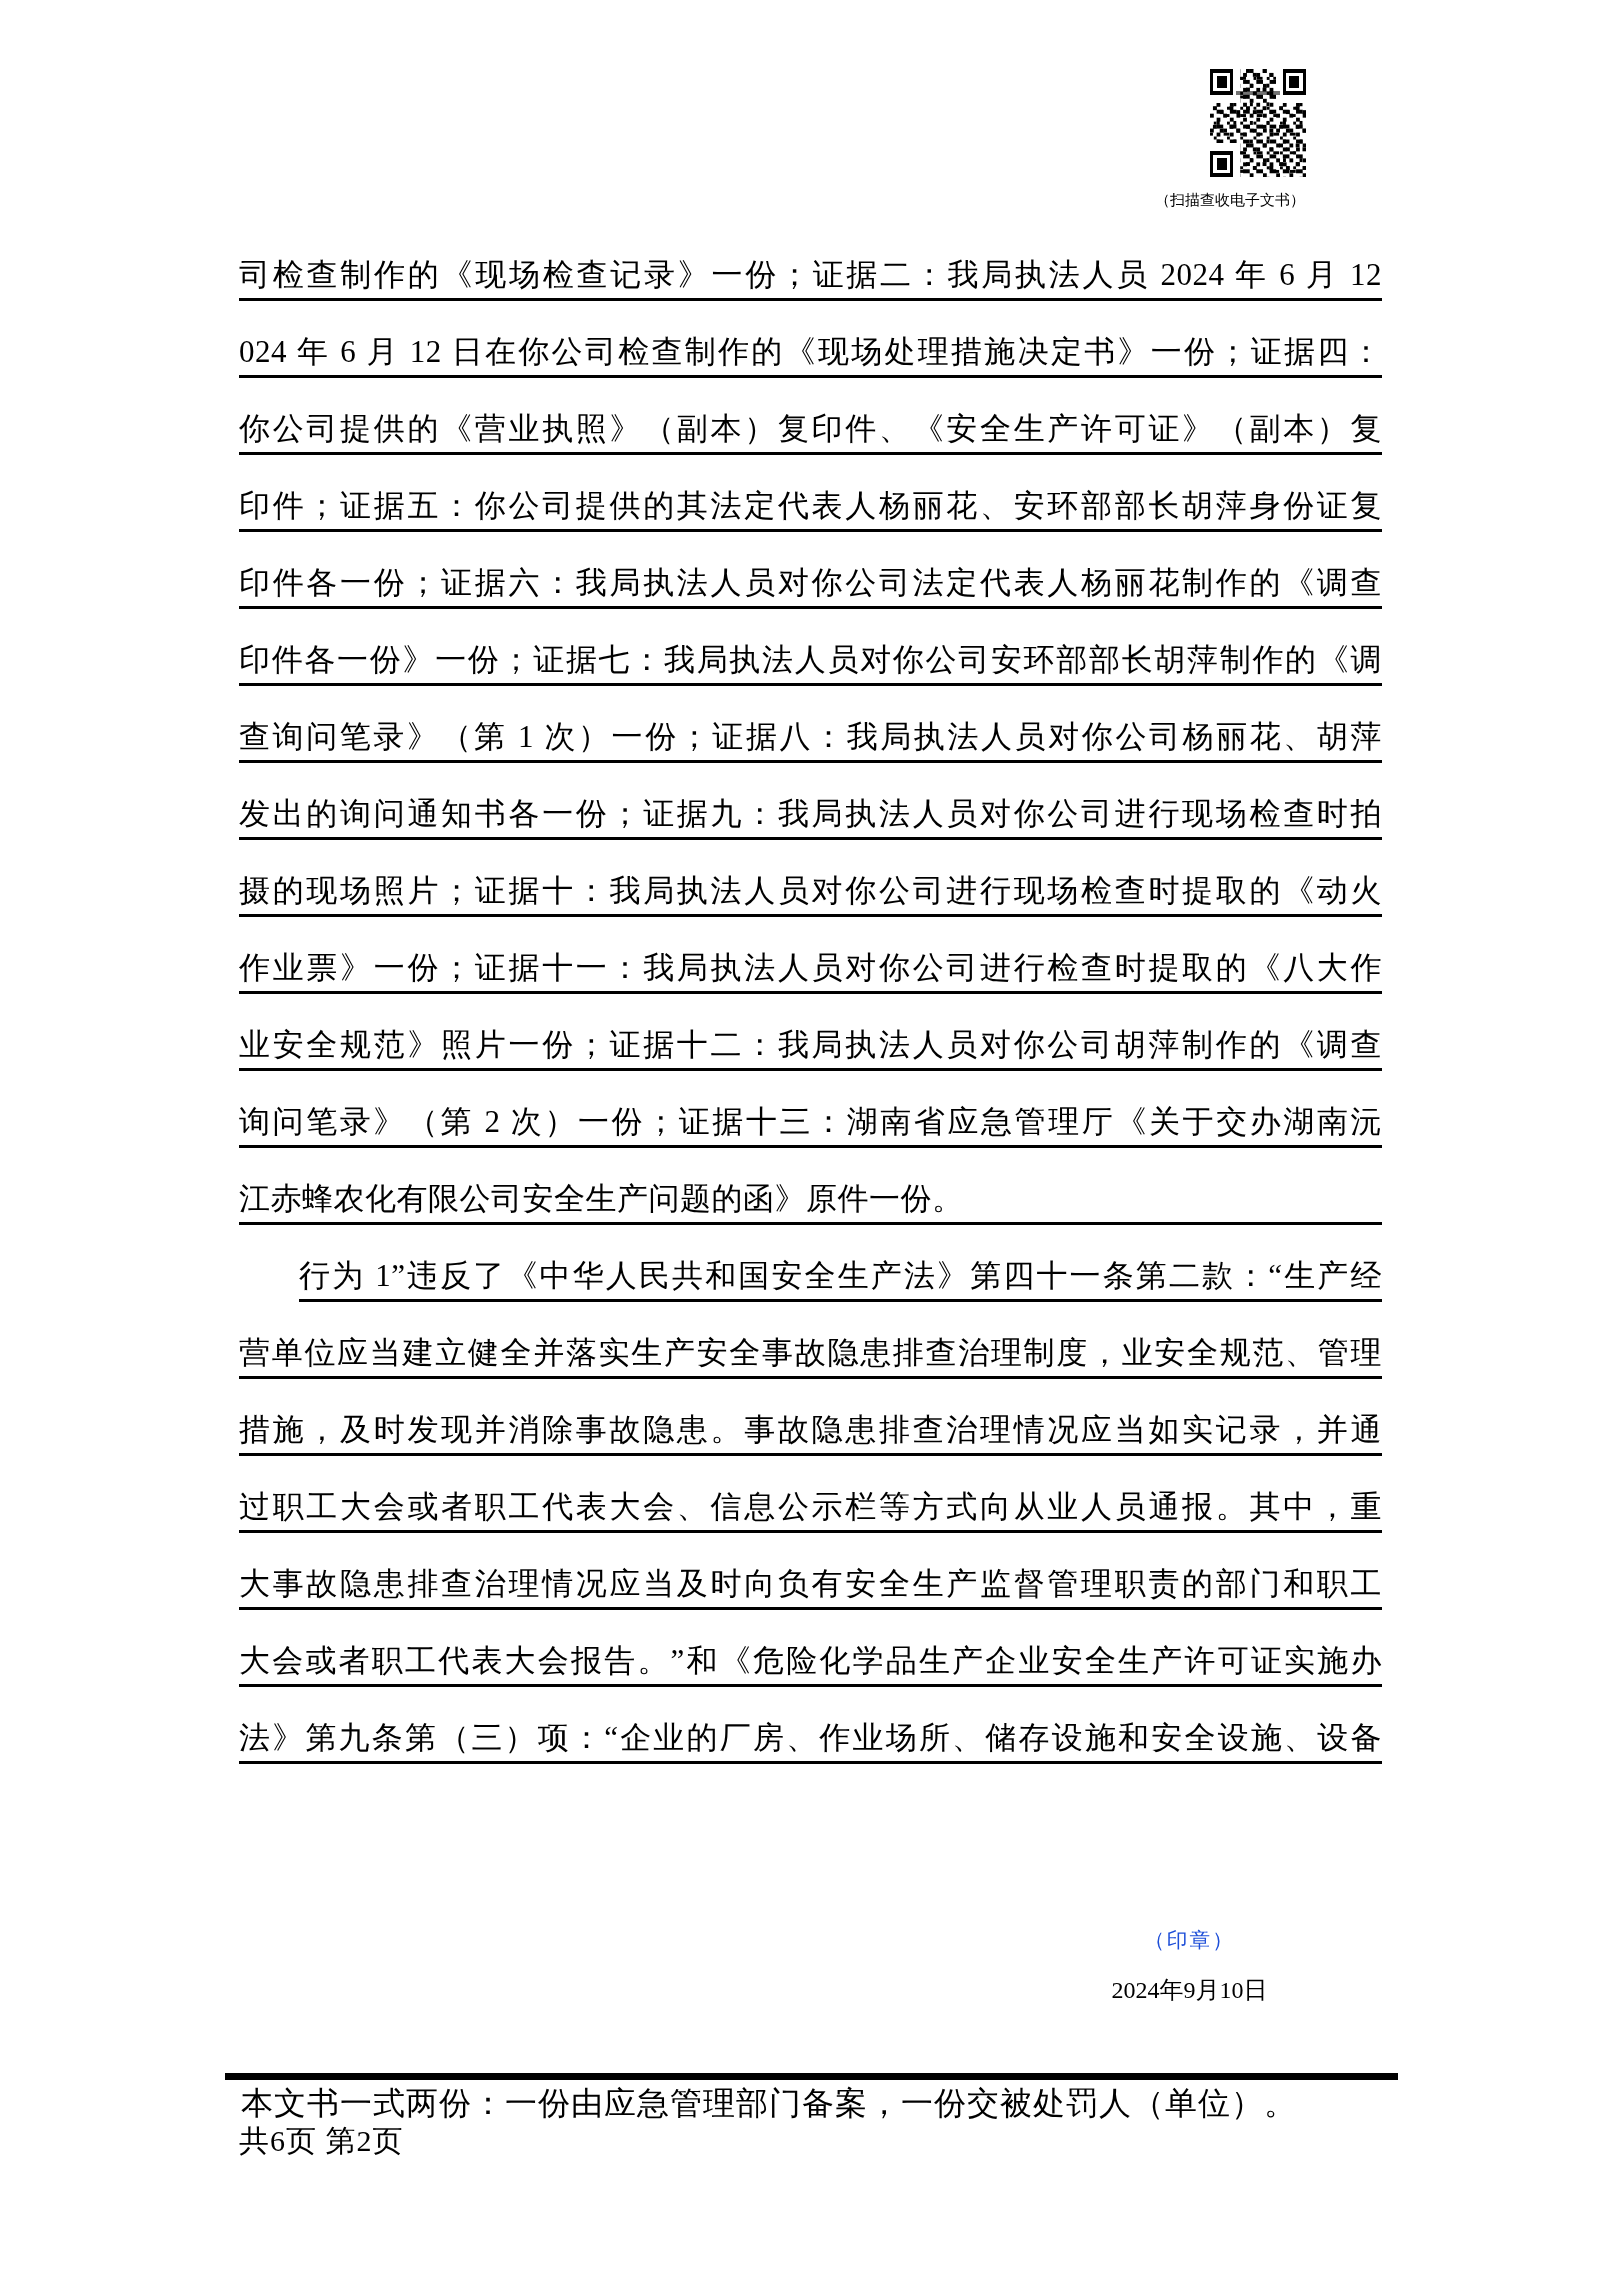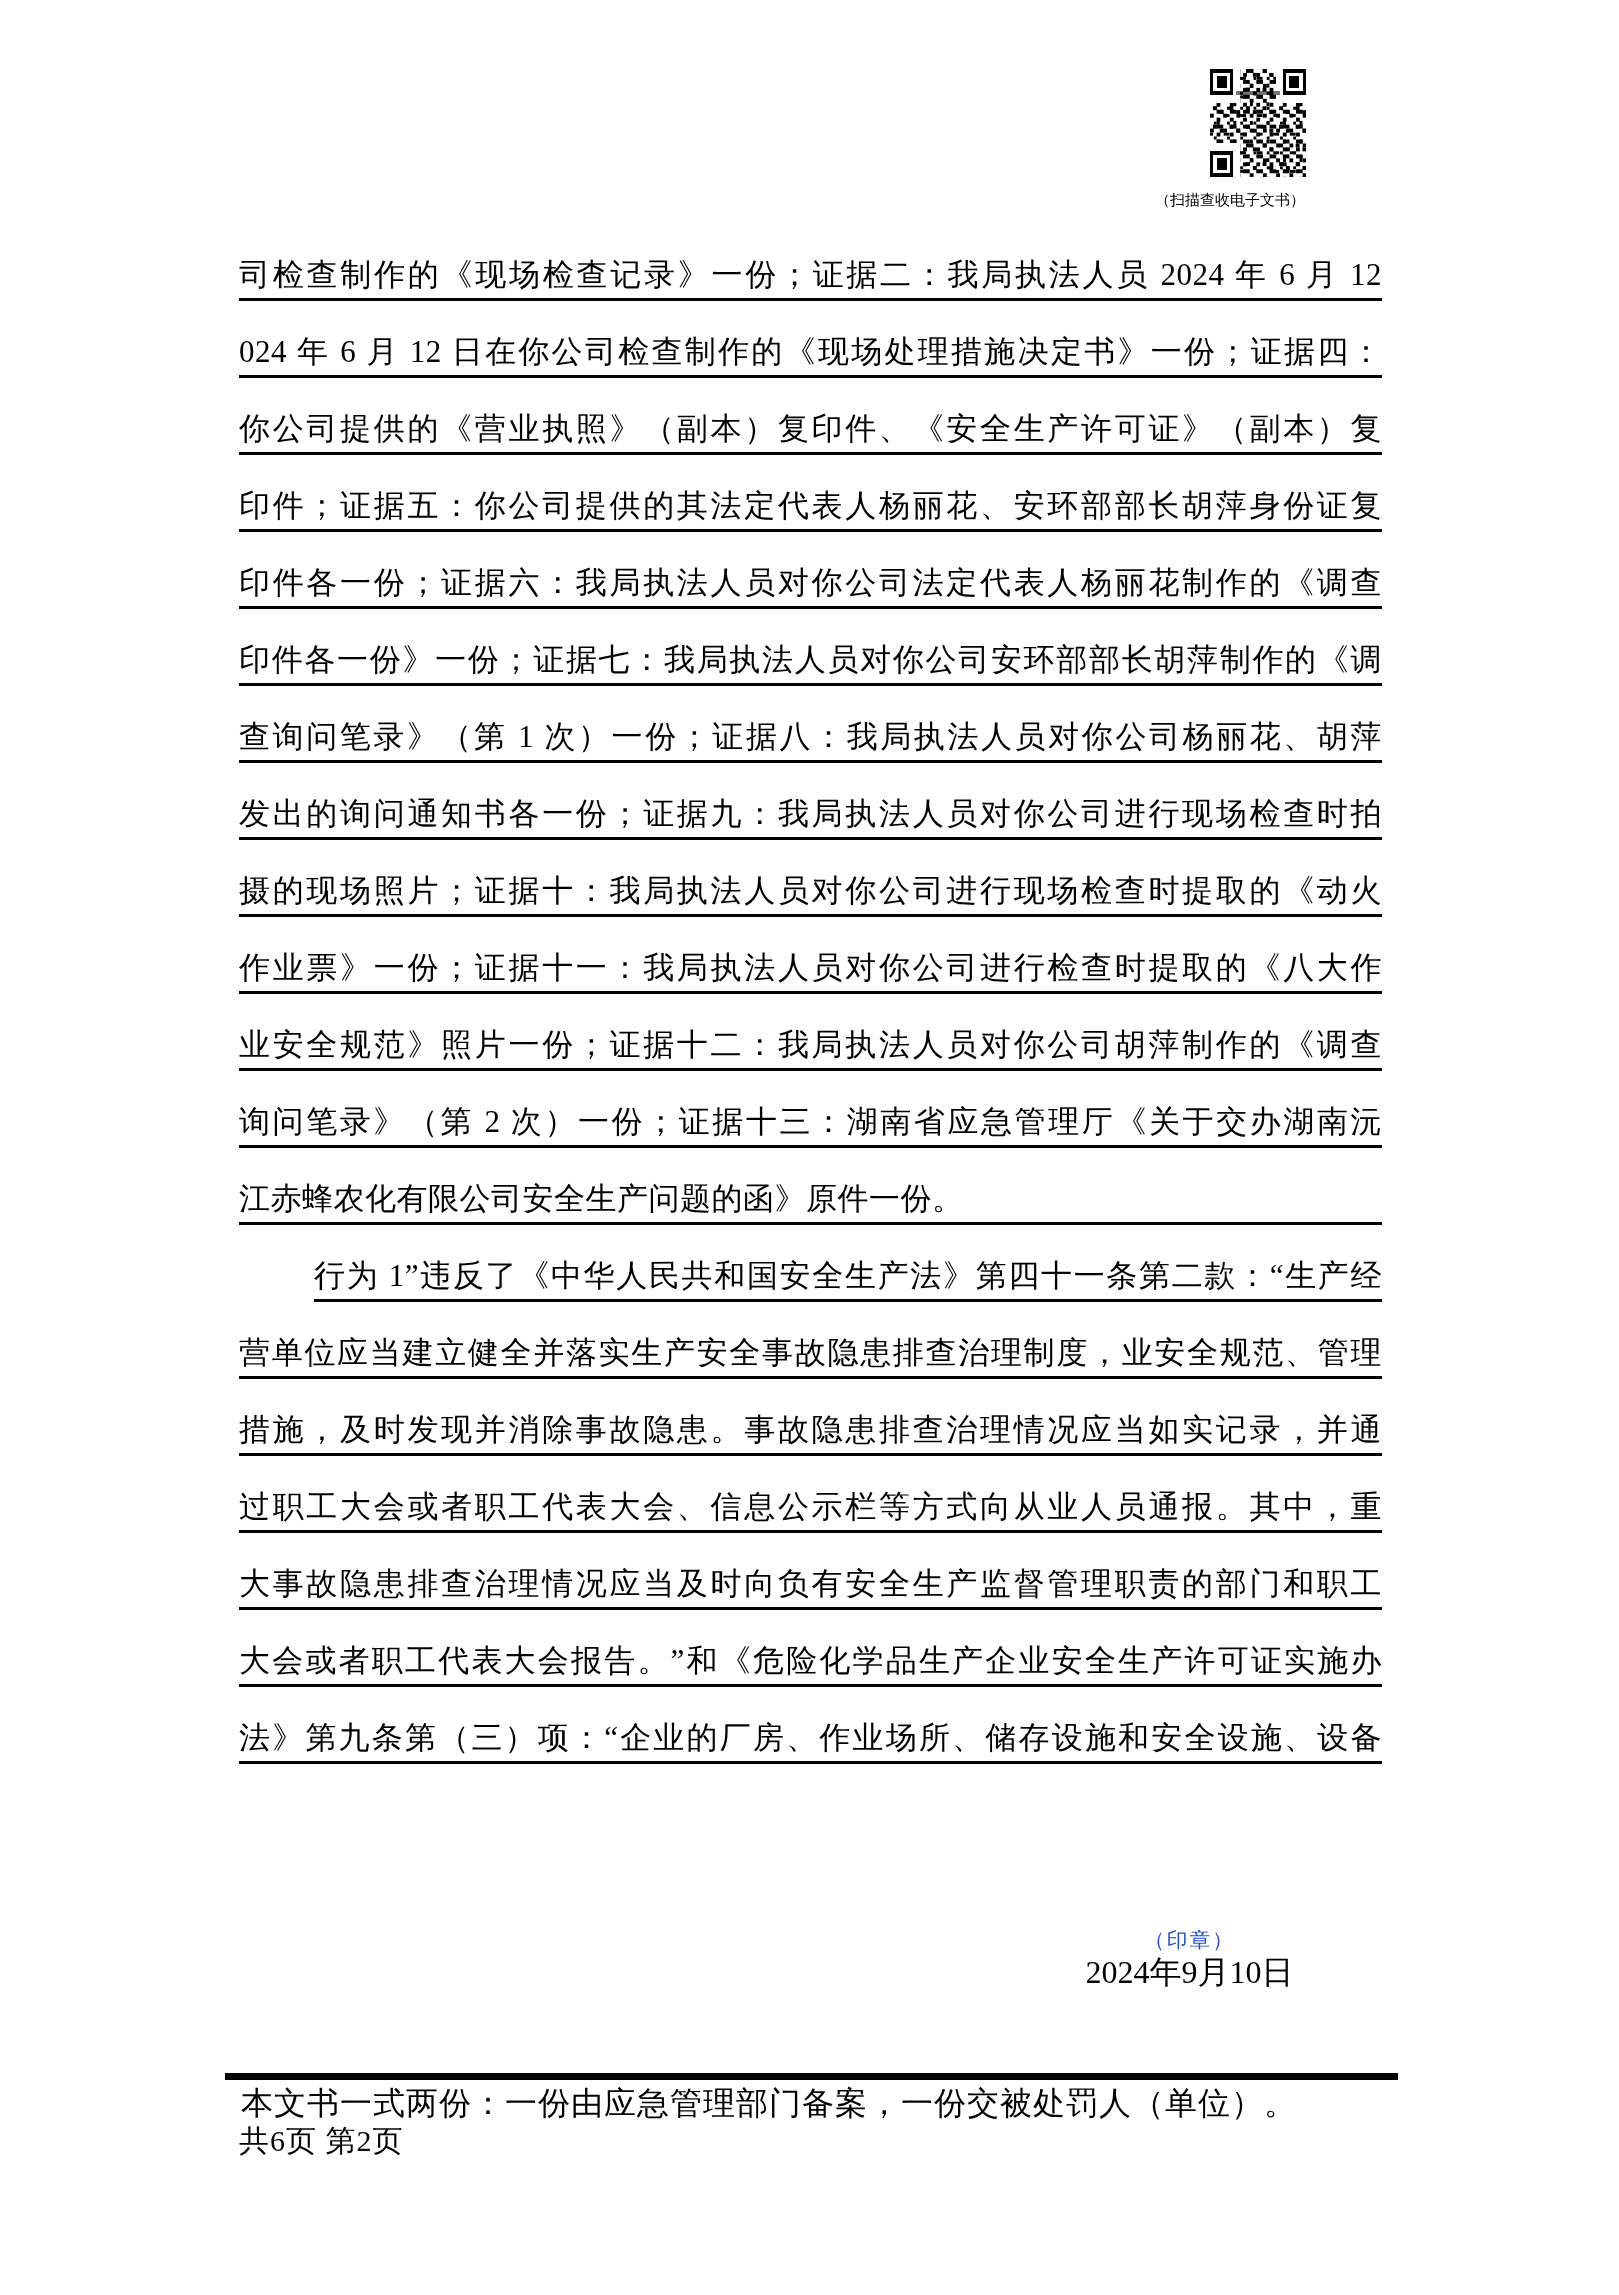--- a/index.html
+++ b/index.html
@@ -31,27 +31,27 @@
     height: 77px;
     border-bottom: 3.6px solid #000;
     font-size: 31px;
     line-height: 43px;
     padding-top: 29px;
     text-align: justify;
     text-align-last: justify;
     letter-spacing: 0.5px;
   }
   .bline.no-fill { text-align-last: left; }   
-  .bline.para-start { margin-left: 75px; }   
+  .bline.para-start { margin-left: 60px; }   
 
   
   .sig-block { position: absolute; left: 931px; top: 1926px; width: 517px; text-align: center; }
   .sig-agency { font-size: 29.5px; line-height: 32px; letter-spacing: 3.1px; }
   .sig-seal { font-size: 20.7px; line-height: 25px; margin-top: 2.1px; color: #1d4ed8; letter-spacing: 2.1px; }
-  .sig-date { font-size: 32px; line-height: 34px; margin-top: 2px; }
+  .sig-date { font-size: 24px; line-height: 34px; margin-top: 20px; }
 
   
   .footer-rule { position: absolute; left: 225px; top: 2073px; width: 1173px; height: 6.7px; background: #000; }
   .footer-note { position: absolute; left: 241px; top: 2085px; width: 1241px; font-size: 32px; line-height: 37px; letter-spacing: 1px; }
   .page-indicator { position: absolute; left: 239px; top: 2123px; width: 1144px; font-size: 30px; line-height: 36px; }
   .page-indicator span { letter-spacing: 1px; }
 </style>
 </head>
 <body>
 

